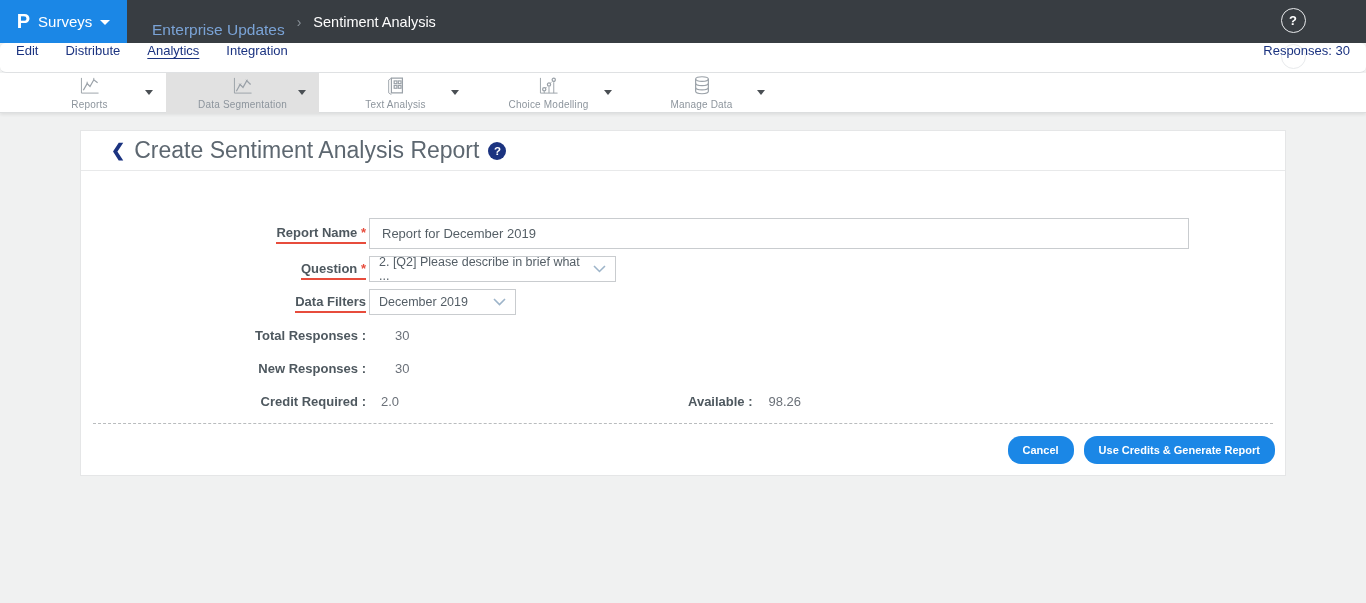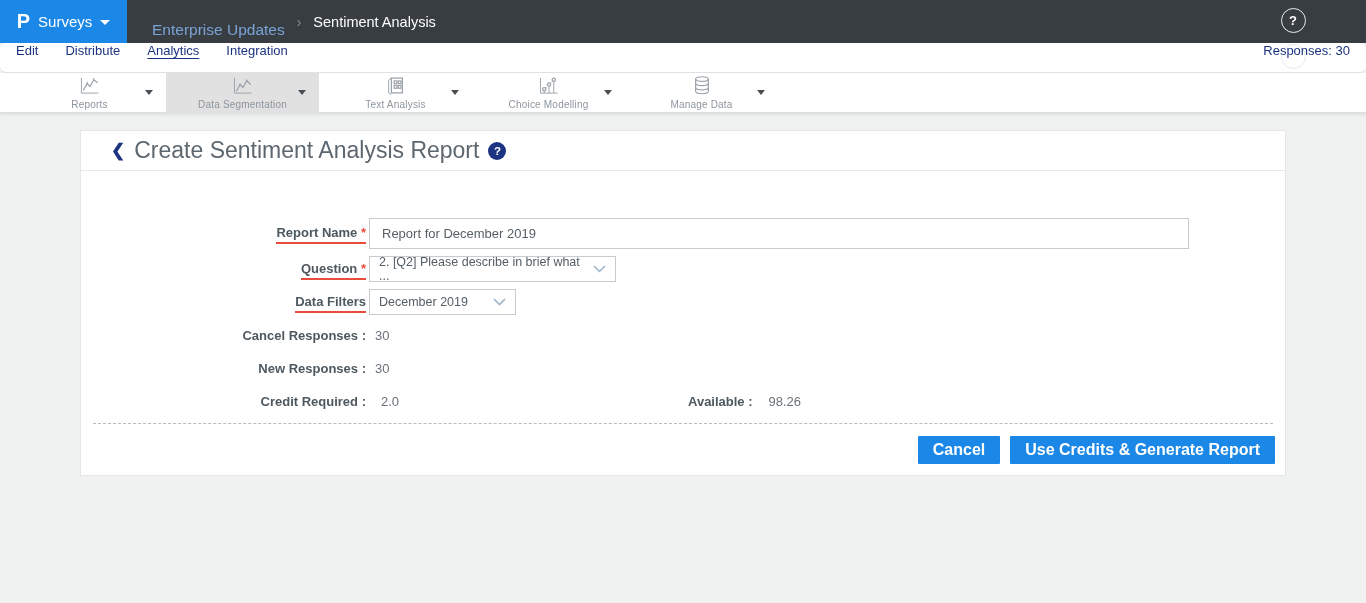--- a/index.html
+++ b/index.html
@@ -66,29 +66,29 @@
   .asterisk { color:#e74c3c; font-weight:700; }
   .text-input { width:820px; height:31px; border:1px solid #c9cccf; margin-left:3px; padding:0 12px;
                 font-size:13px; color:#555f66; font-family:"Liberation Sans", sans-serif;
                 outline:none; background:#fff; }
   .select-box { height:26px; border:1px solid #c9cccf; margin-left:3px; display:flex;
                 align-items:center; padding:0 9px; cursor:pointer; background:#fff; }
   .select-box .sel-text { font-size:12.5px; color:#545e66; }
   .select-box svg { margin-left:14px; }
   .q-select { width:247px; }
   .d-select { width:147px; }
-  .static-val { margin-left:9px; font-size:13px; color:#6b7179; }
+  .static-val { margin-left:29px; font-size:13px; color:#6b7179; }
   .val-spacer { display:inline-block; width:307px; margin-left:15px; font-size:13px; color:#6b7179; }
   .avail-label { font-size:13px; font-weight:700; color:#4e585f; }
   .avail-val { margin-left:16px; font-size:13px; color:#6b7179; }
 
   .dashed-divider { border-top:1px dashed #b9bcbe; margin:9px 12px 0 12px; }
   .card-footer { display:flex; justify-content:flex-end; gap:10px; padding:12px 10px 11px 0; }
-  .btn-blue { background:#1b87e6; color:#fff; border:none; border-radius:1px; height:28px;
-              padding:0 15px; font-size:16px; font-weight:700; cursor:pointer;
+  .btn-blue { background:#1b87e6; color:#fff; border:none; border-radius:13px; height:28px;
+              padding:0 15px; font-size:11px; font-weight:700; cursor:pointer;
               font-family:"Liberation Sans", sans-serif; }
 </style>
 </head>
 <body>
 
 <div class="topbar">
   <div class="logo-box">
     <span class="logo-p">P</span>
     <span class="logo-product">Surveys</span>
     <span class="caret-white"></span>
@@ -237,21 +237,21 @@
       </span>
       <span class="select-box d-select">
         <span class="sel-text">December 2019</span>
         <svg width="13" height="8" viewBox="0 0 13 8" style="margin-left:auto;">
           <polyline points="1,1 6.5,6.5 12,1" stroke="#9db4c9" stroke-width="1.6" fill="none"></polyline>
         </svg>
       </span>
     </div>
 
     <div class="frow">
-      <span class="label-col"><span class="flabel">Cancel Responses :</span></span>
+      <span class="label-col"><span class="flabel">Total Responses :</span></span>
       <span class="static-val">30</span>
     </div>
 
     <div class="frow">
       <span class="label-col"><span class="flabel">New Responses :</span></span>
       <span class="static-val">30</span>
     </div>
 
     <div class="frow">
       <span class="label-col"><span class="flabel">Credit Required :</span></span>

